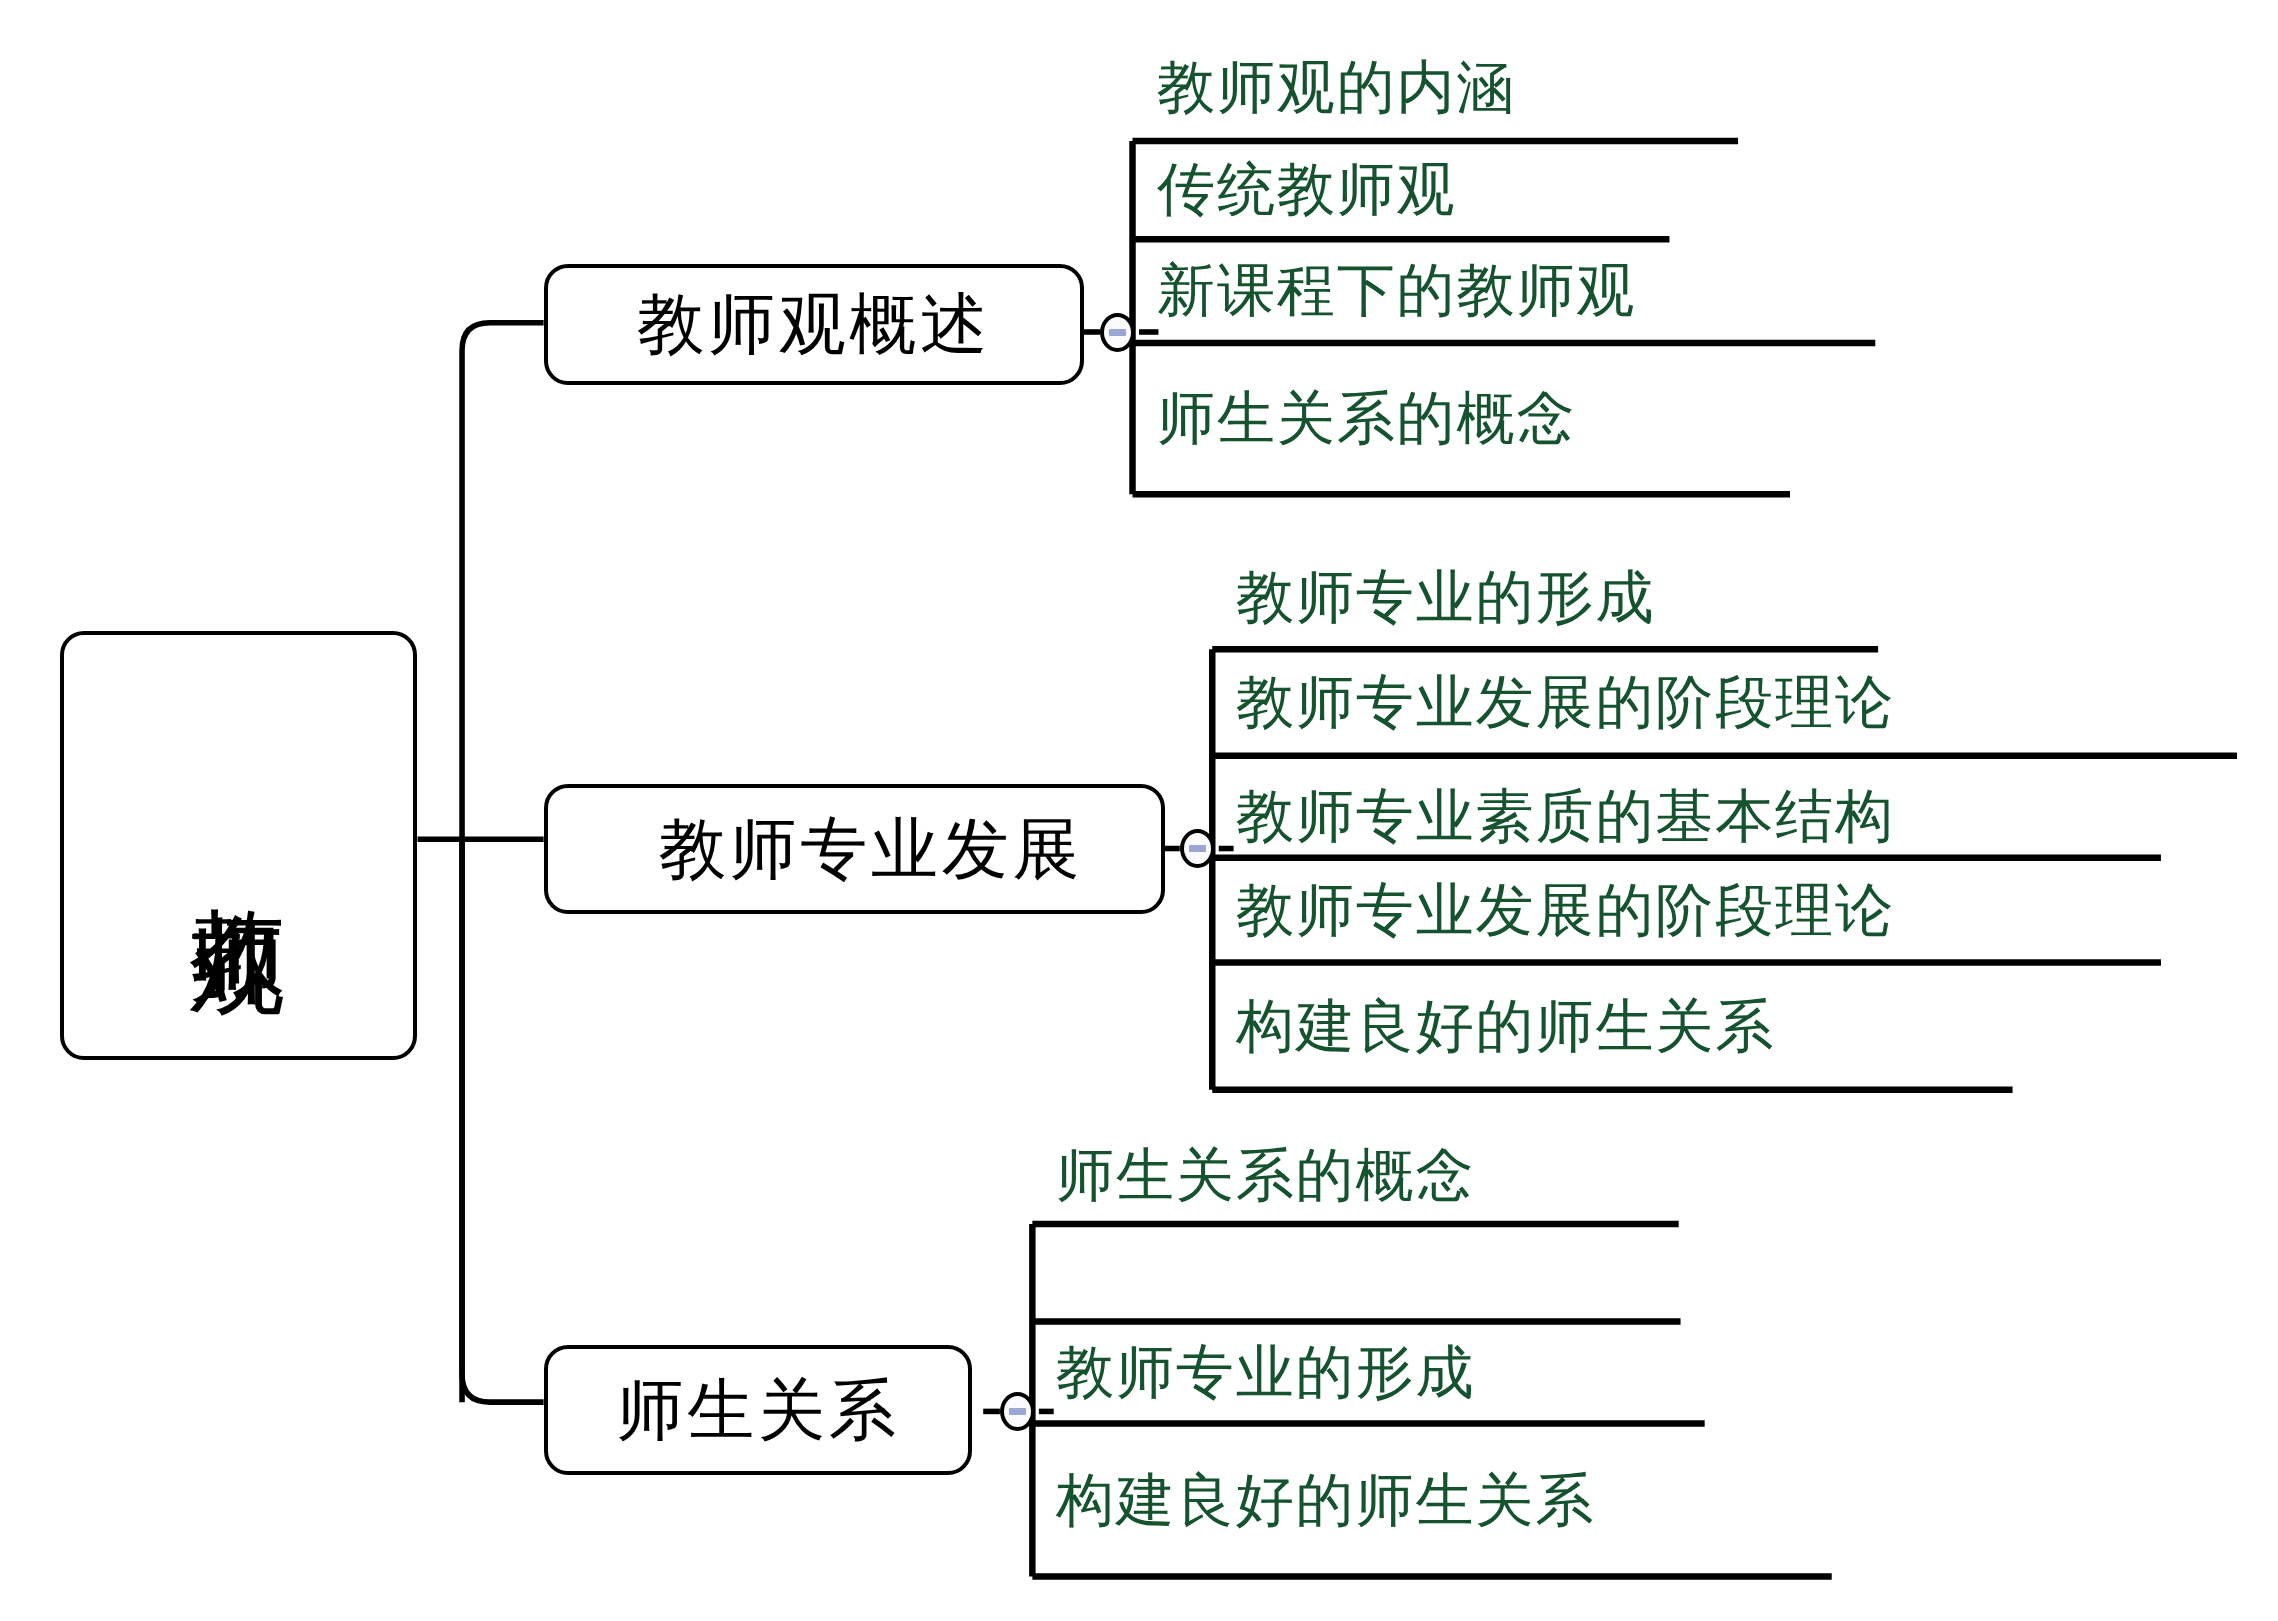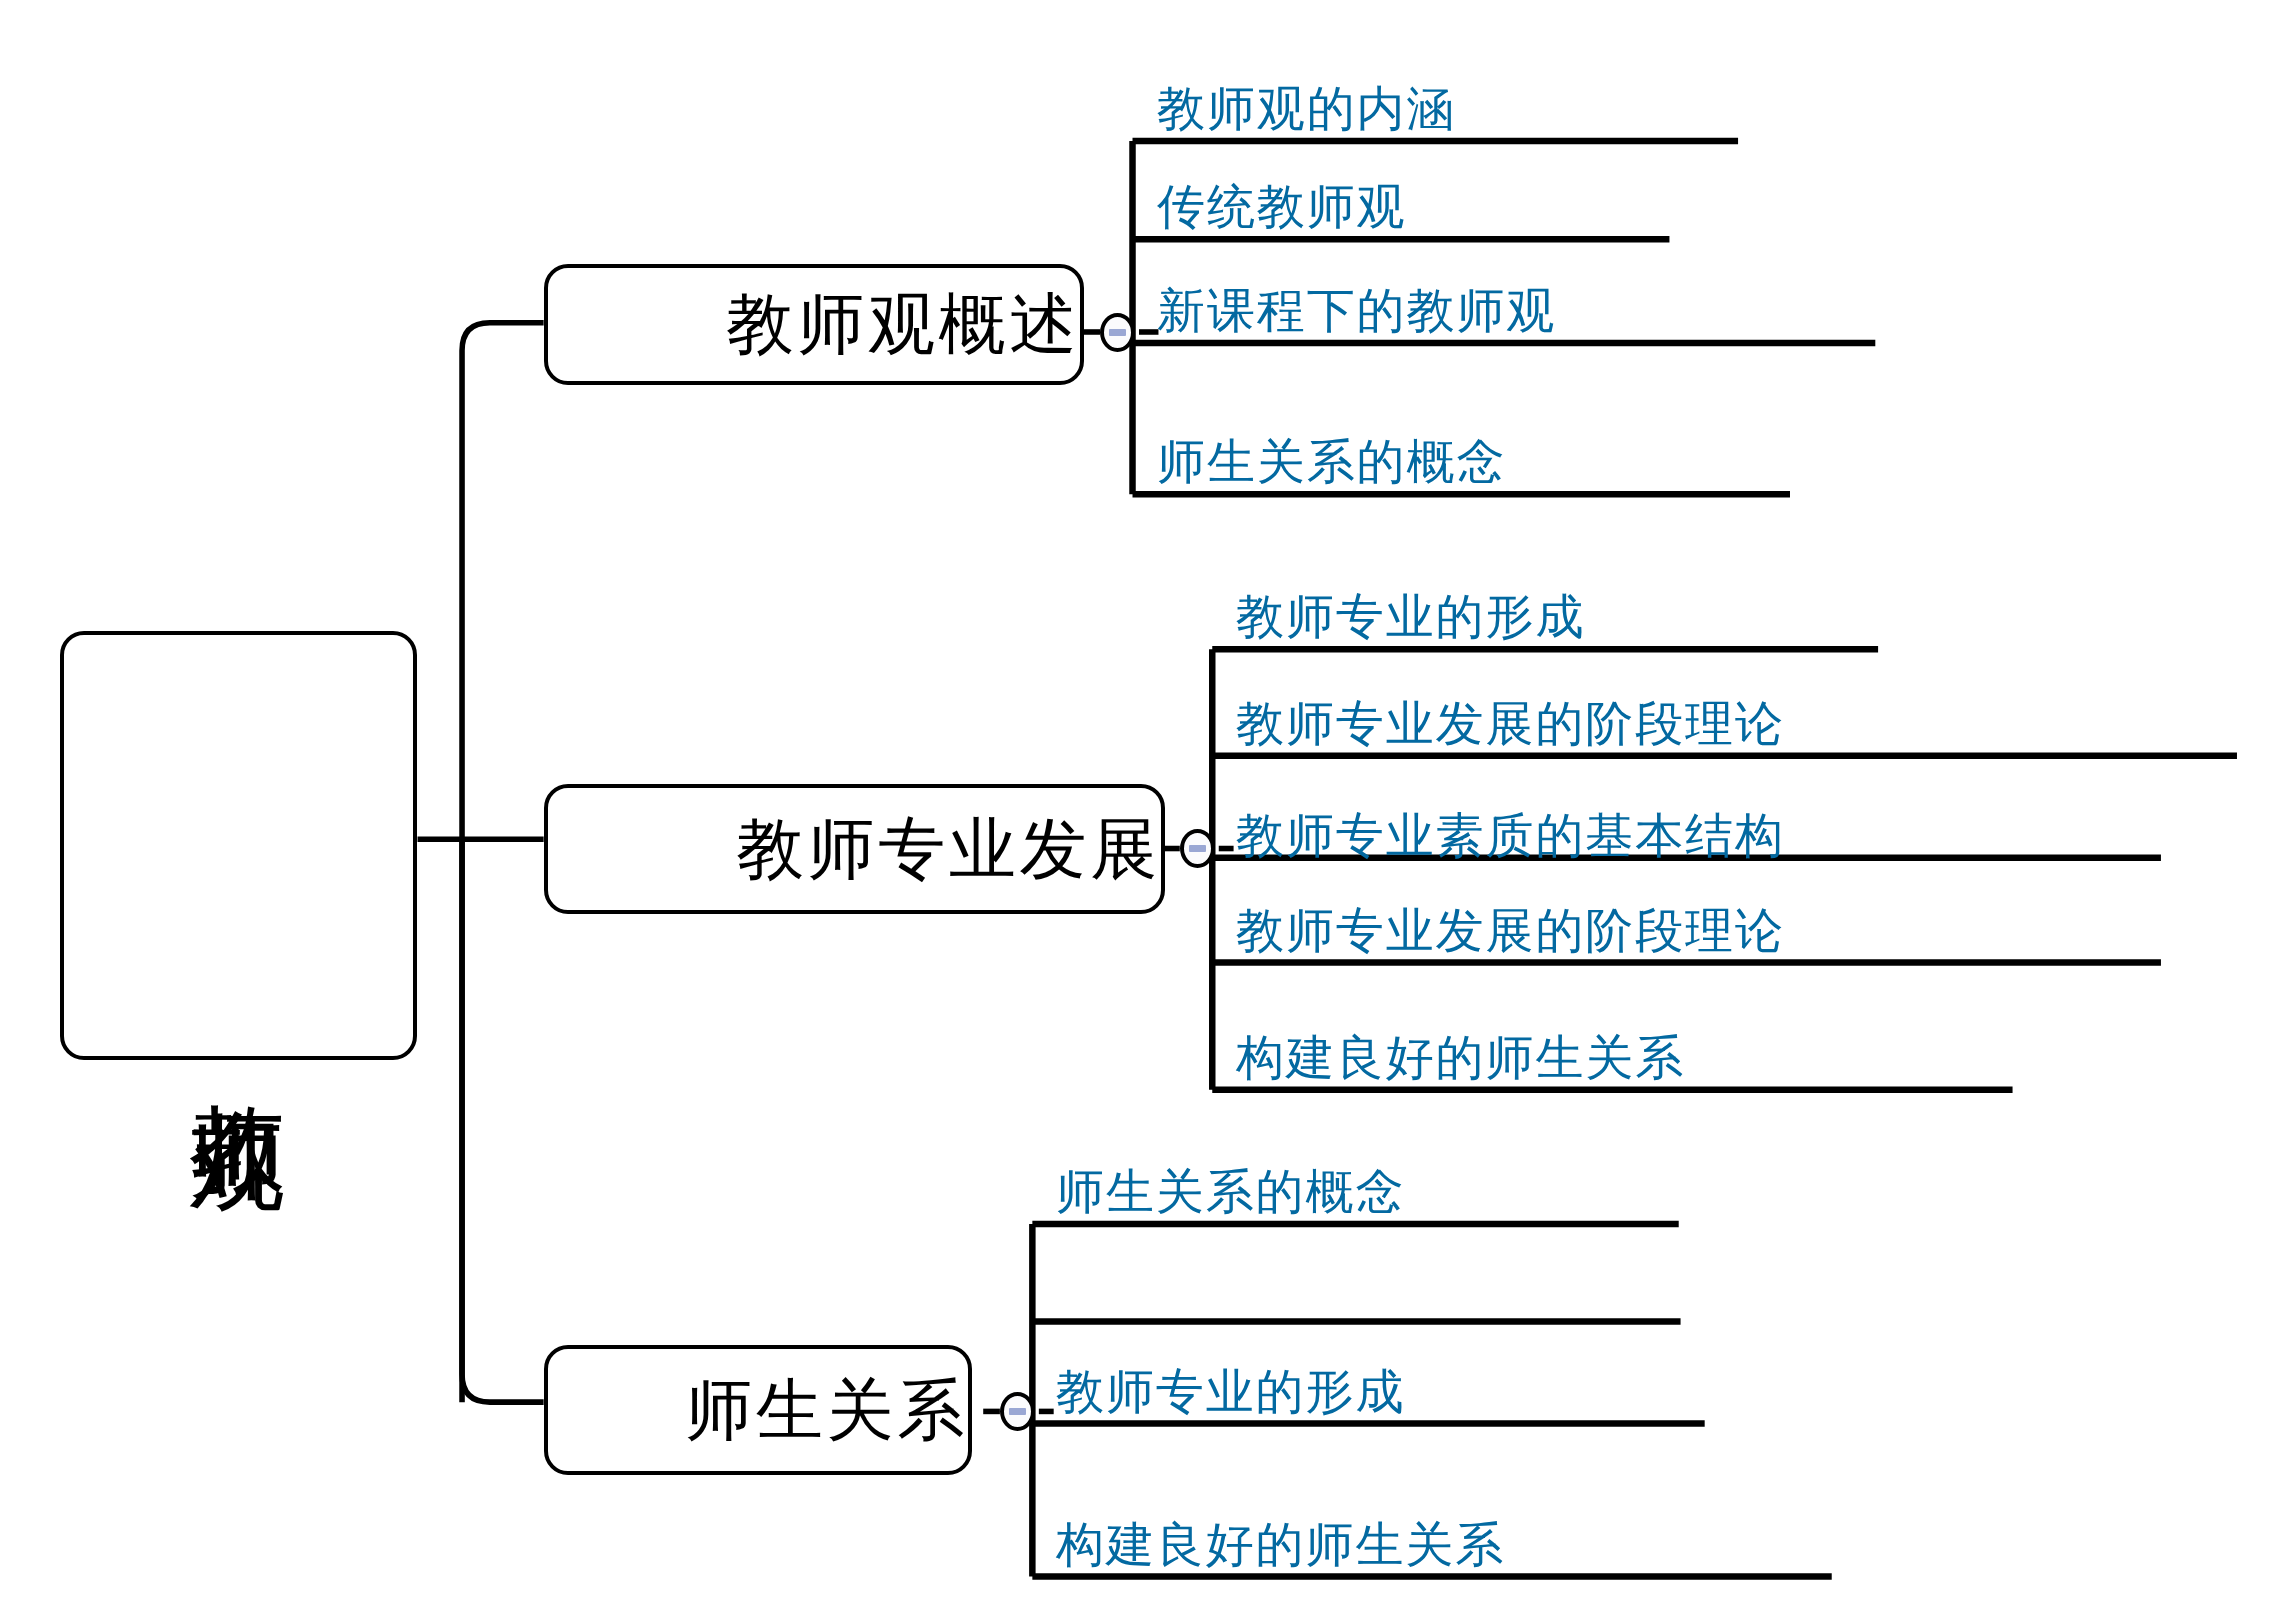--- a/index.html
+++ b/index.html
@@ -22,42 +22,42 @@
     height: 1621px;
   }
   .node-box {
     position: absolute;
     box-sizing: border-box;
     border: 4.6px solid #000000;
     border-radius: 24px;
     background: #ffffff;
     display: flex;
     align-items: center;
-    justify-content: flex-end;
+    justify-content: center;
     color: #000000;
   }
   .root-box {
     writing-mode: vertical-rl;
     text-orientation: upright;
     letter-spacing: 9.3px;
     font-size: 96px;
     line-height: 1.0;
   }
   .branch-box {
     font-size: 67px;
     letter-spacing: 3.7px;
     white-space: nowrap;
   }
   .leaf-item {
     position: absolute;
     box-sizing: border-box;
     display: flex;
-    align-items: flex-end;
-    color: #0369a1;
-    font-size: 48px;
+    align-items: center;
+    color: #14532d;
+    font-size: 58px;
     letter-spacing: 1.9px;
     white-space: nowrap;
     padding-left: 24px;
   }
   .collapse-marker {
     position: absolute;
     box-sizing: border-box;
     width: 35px;
     height: 39px;
     border: 4.6px solid #000000;

